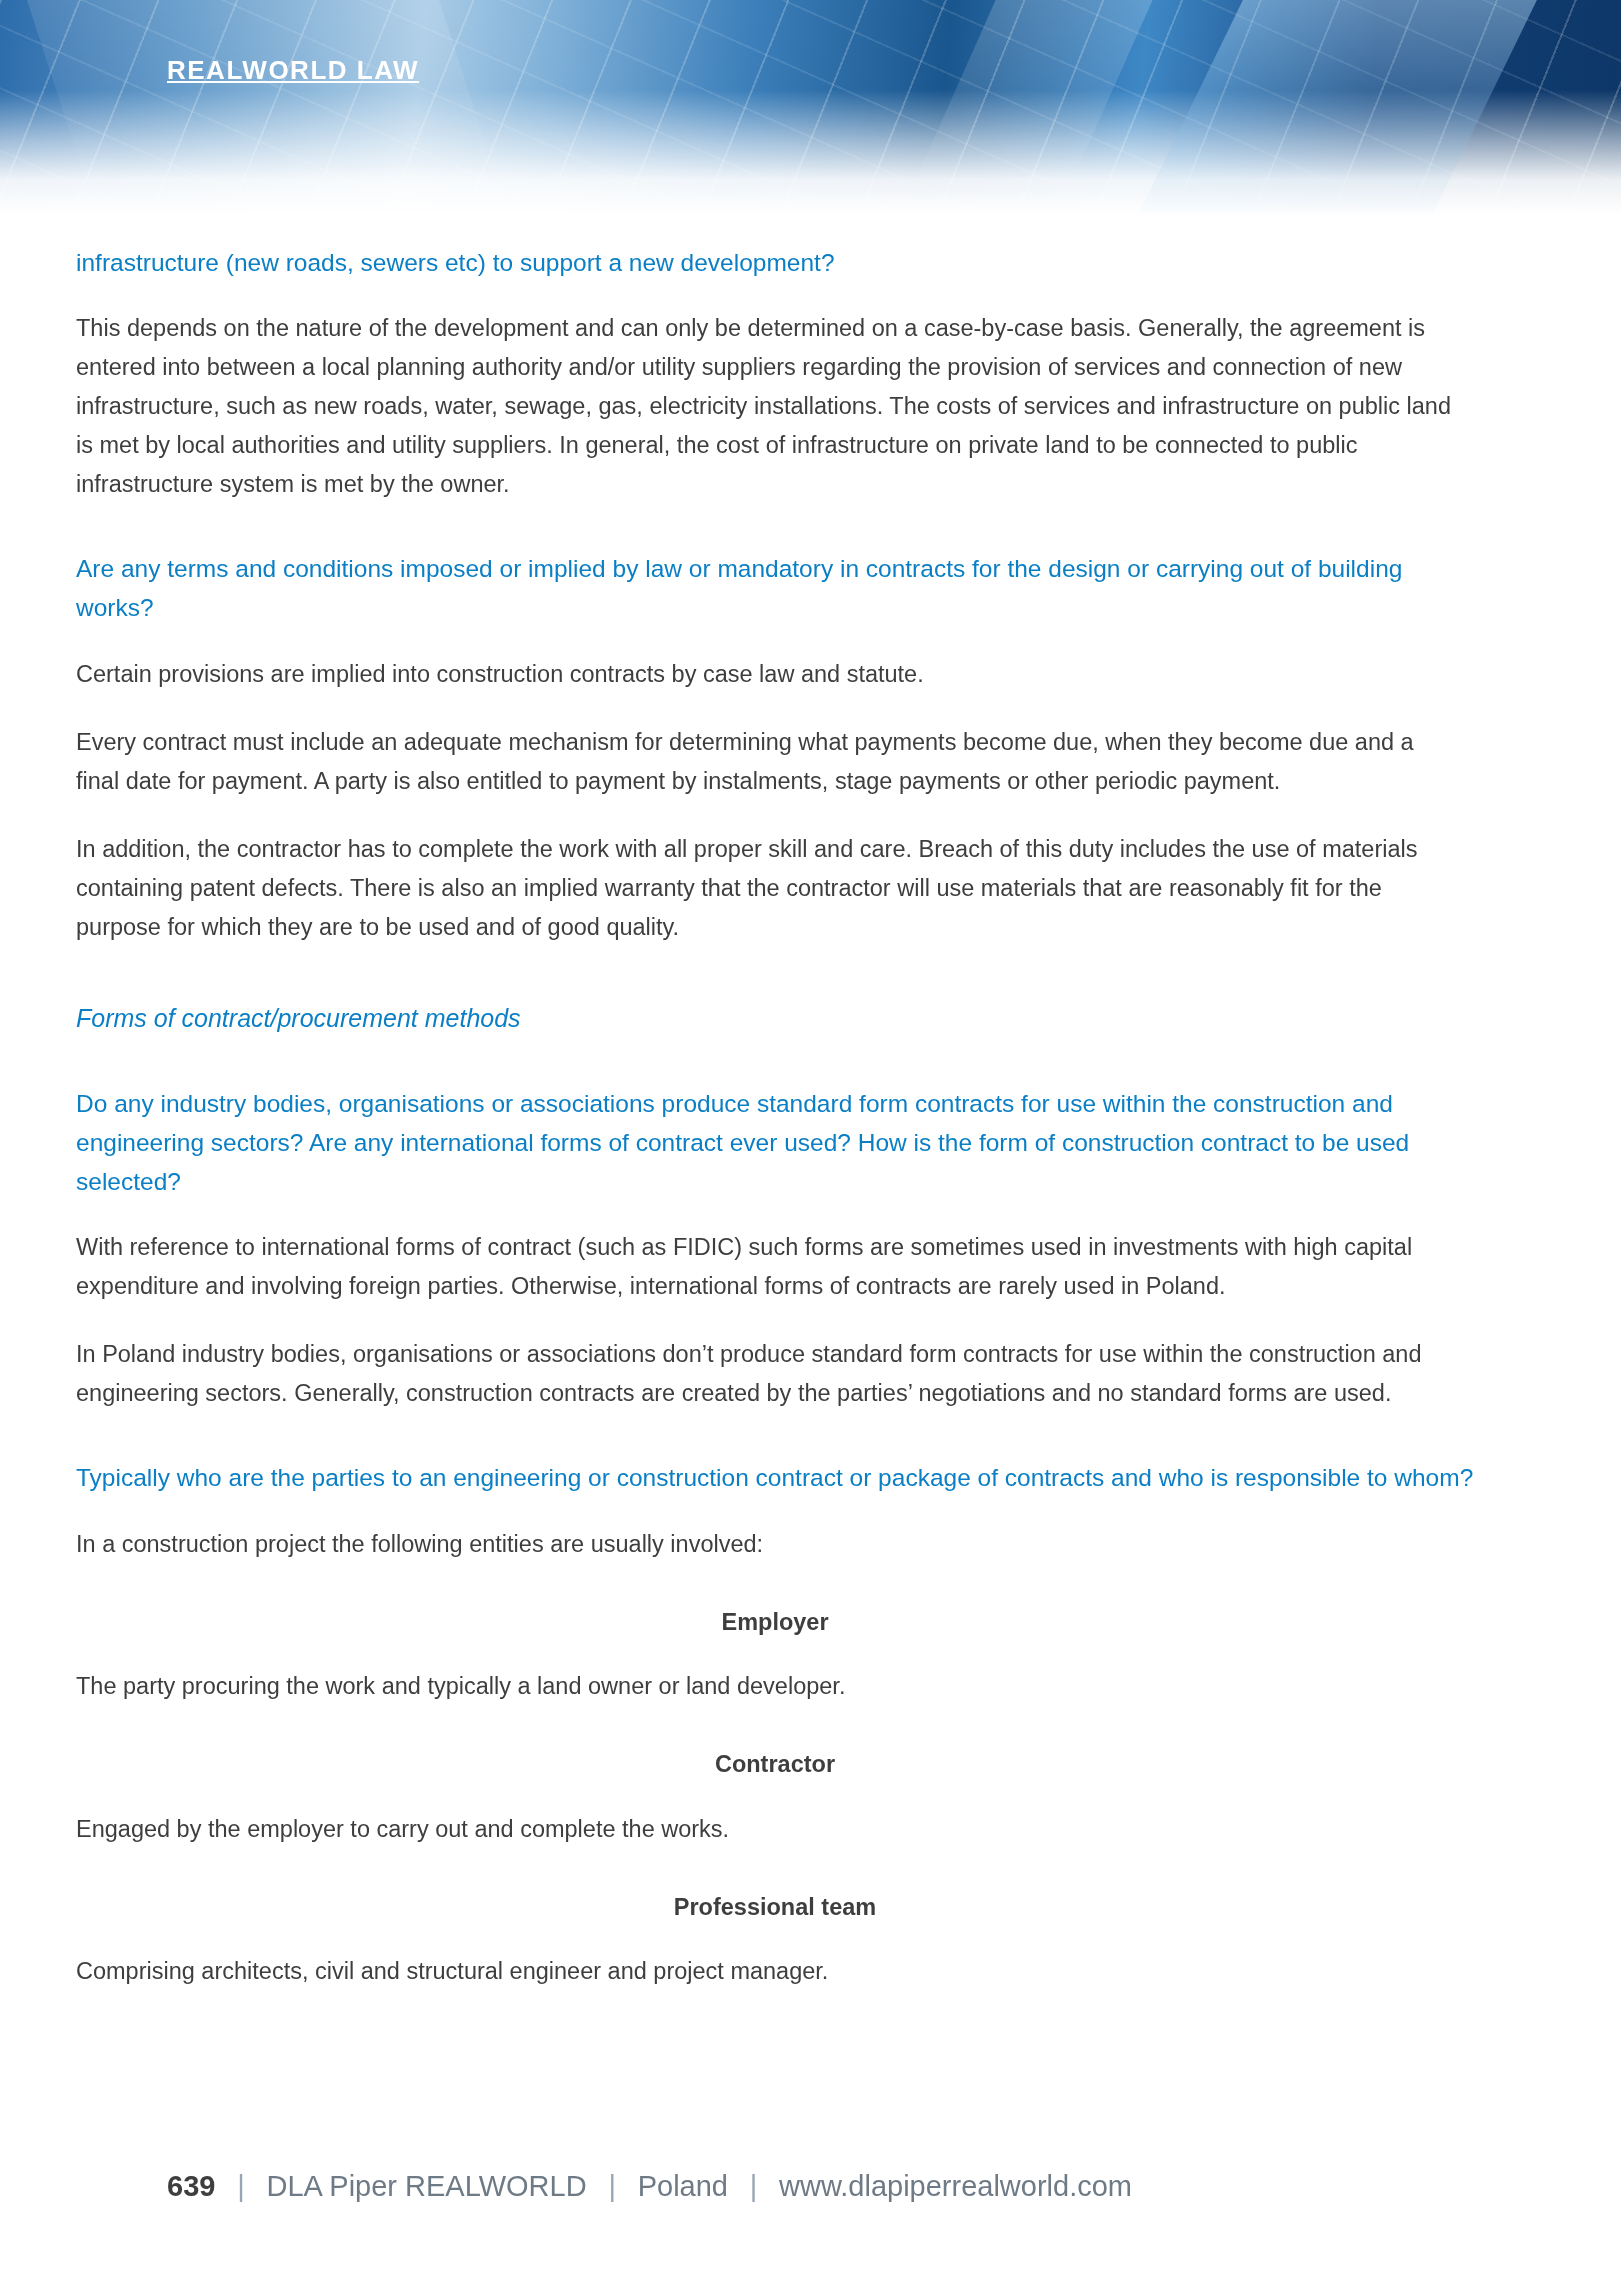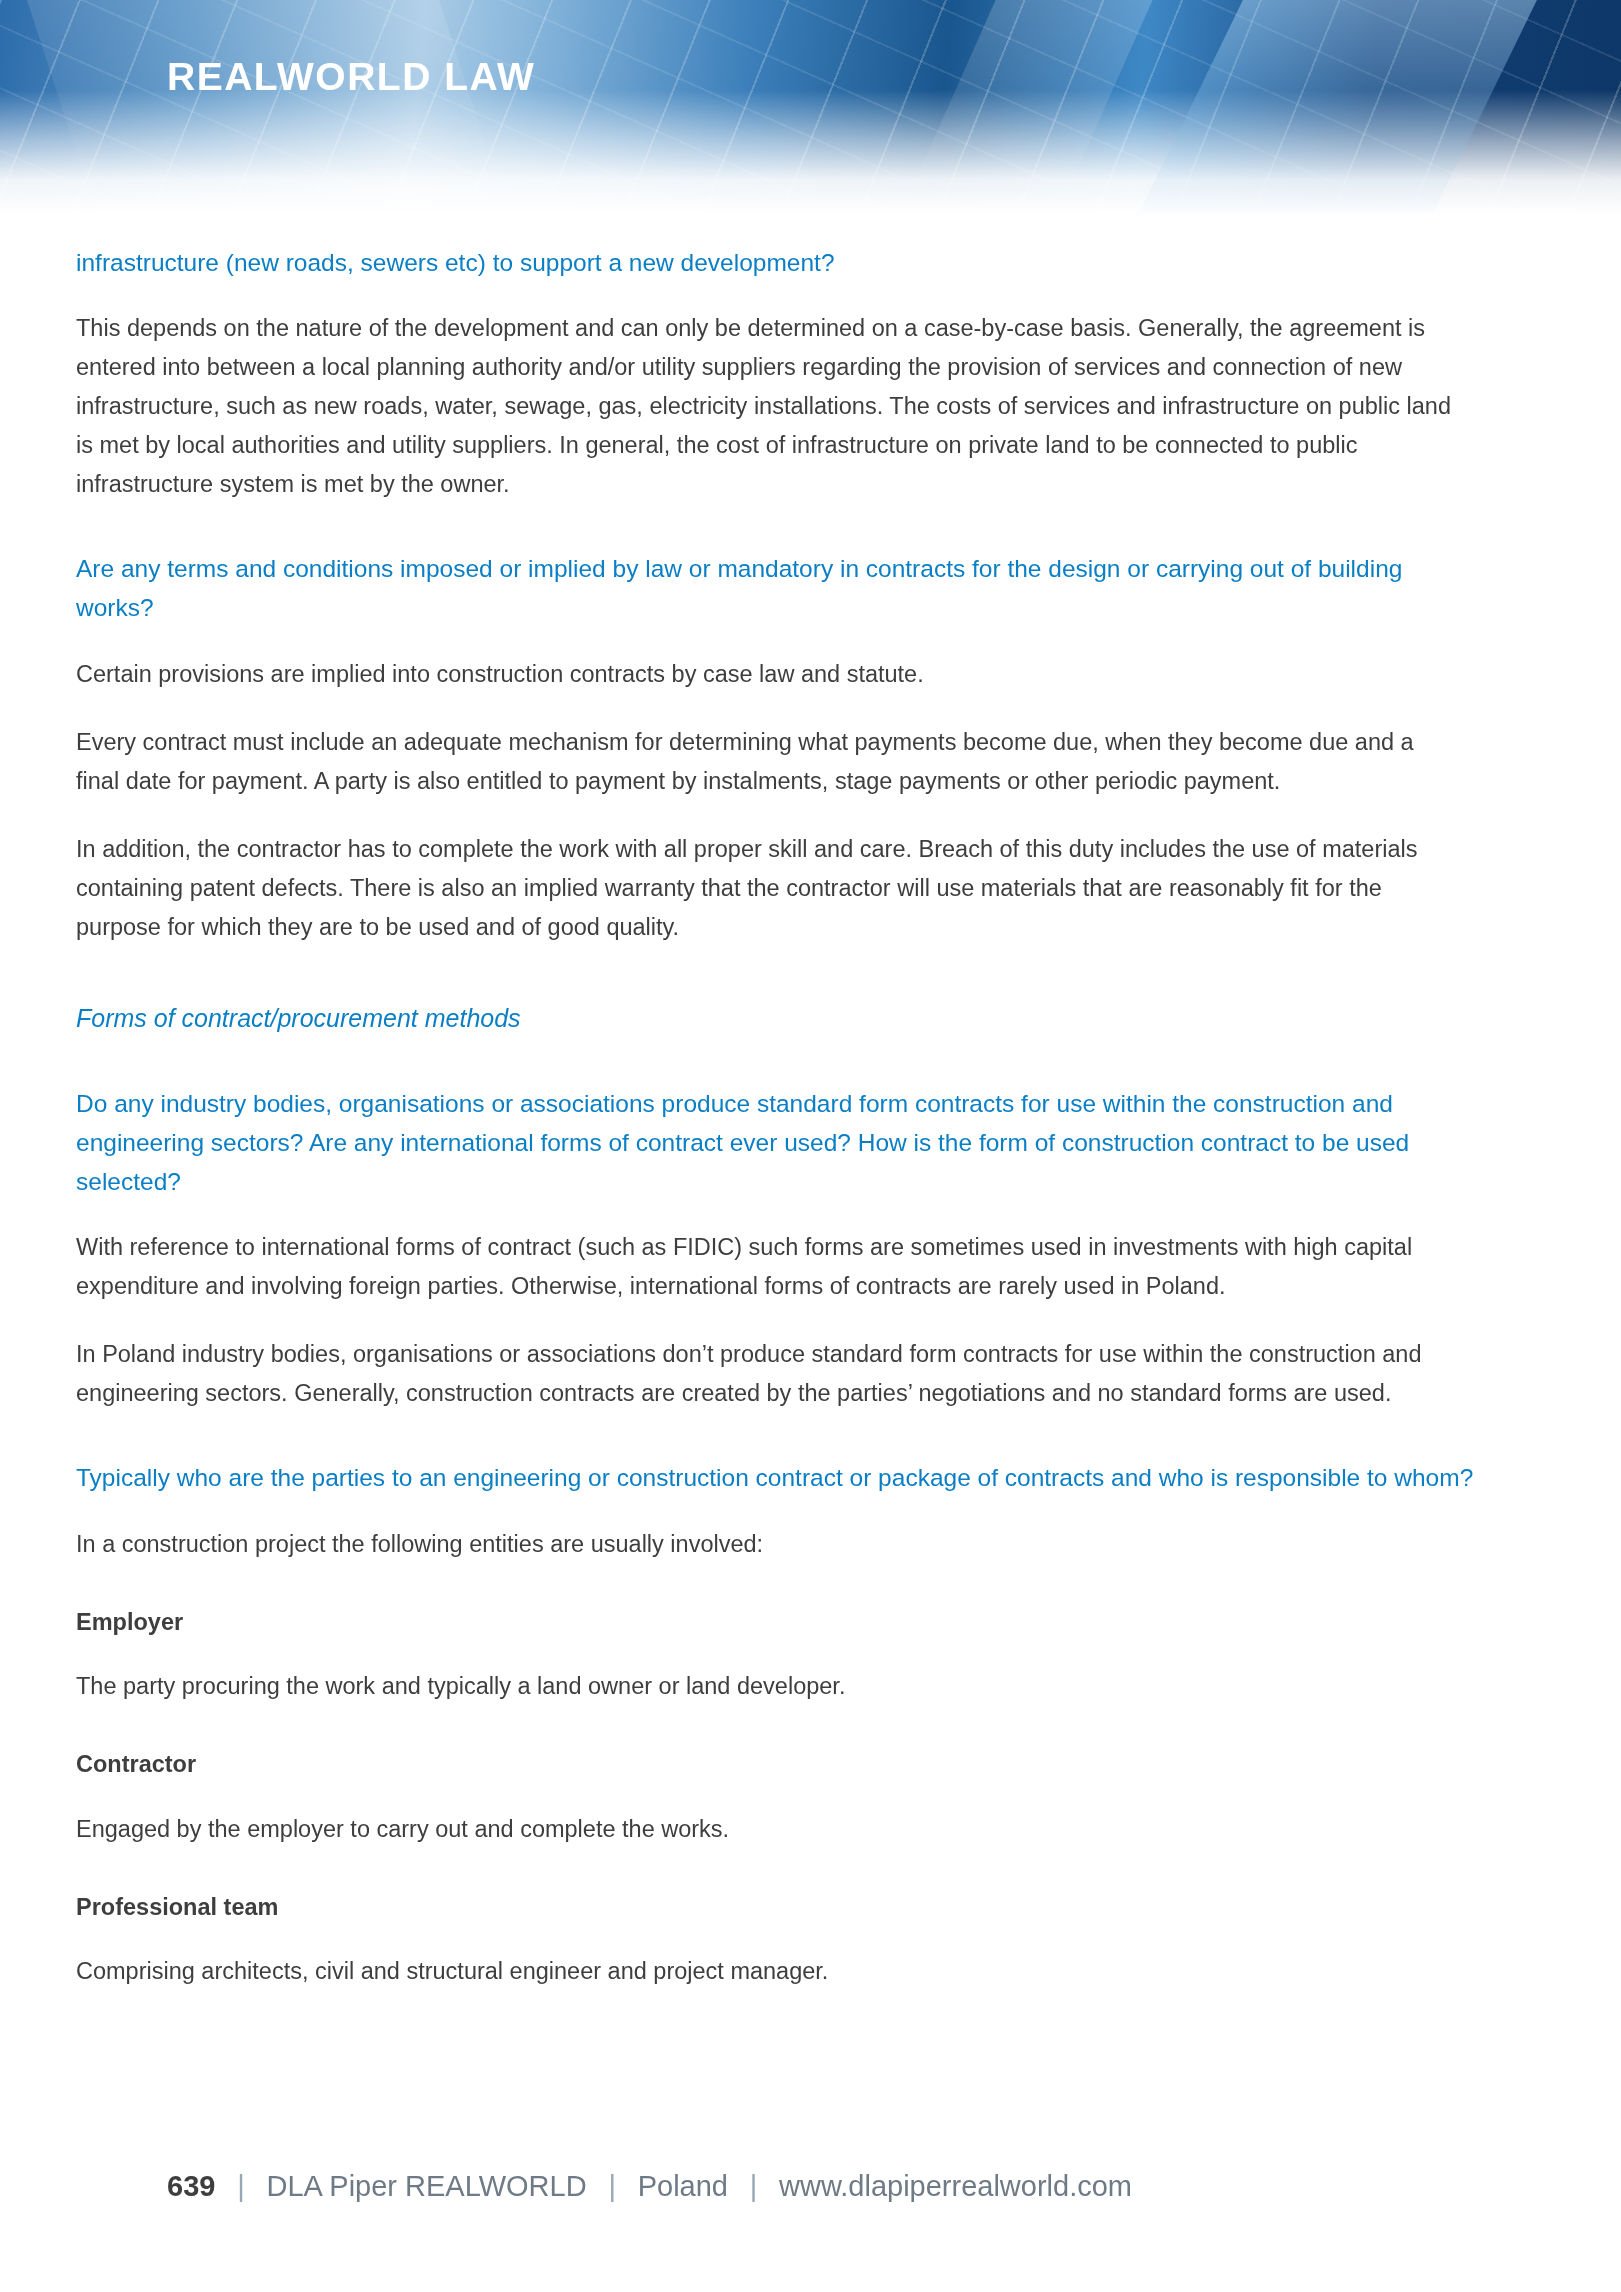--- a/index.html
+++ b/index.html
@@ -78,23 +78,24 @@
     transform: skewX(18deg);
     background: linear-gradient(to bottom,
       rgba(255,255,255,0.14) 0%,
       rgba(255,255,255,0) 90%);
   }
   .masthead-title {
     position: absolute;
     left: 167px;
     top: 55px;
     color: #ffffff;
-    font-size: 39px;
+    font-size: 26px;
     font-weight: 700;
     letter-spacing: 1.5px;
+    text-decoration: underline;
   }
 
   
   .content {
     padding: 29px 147px 0 76px;
     color: #3e3e3e;
     font-size: 23.5px;
     line-height: 39px;
   }
   .content > :first-child {
@@ -117,20 +118,21 @@
     font-style: italic;
     font-weight: 400;
     margin: 51px 0 25.5px 0;
   }
   .subheading {
     color: #3e3e3e;
     font-size: 23.5px;
     line-height: 39px;
     font-weight: 700;
     margin: 39px 0 25.5px 0;
+    text-align: center;
   }
 
   
   .footer {
     position: absolute;
     left: 167px;
     top: 2172px;
     font-size: 29px;
     line-height: 29px;
     color: #6e7a85;

